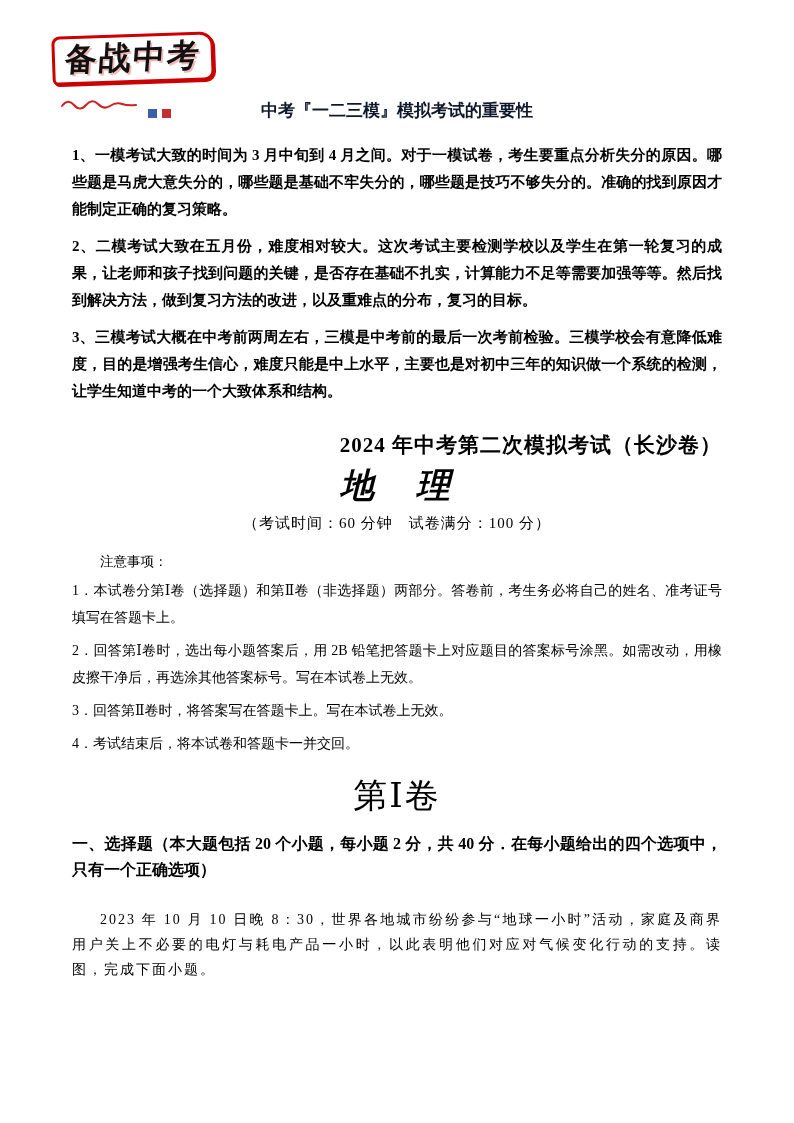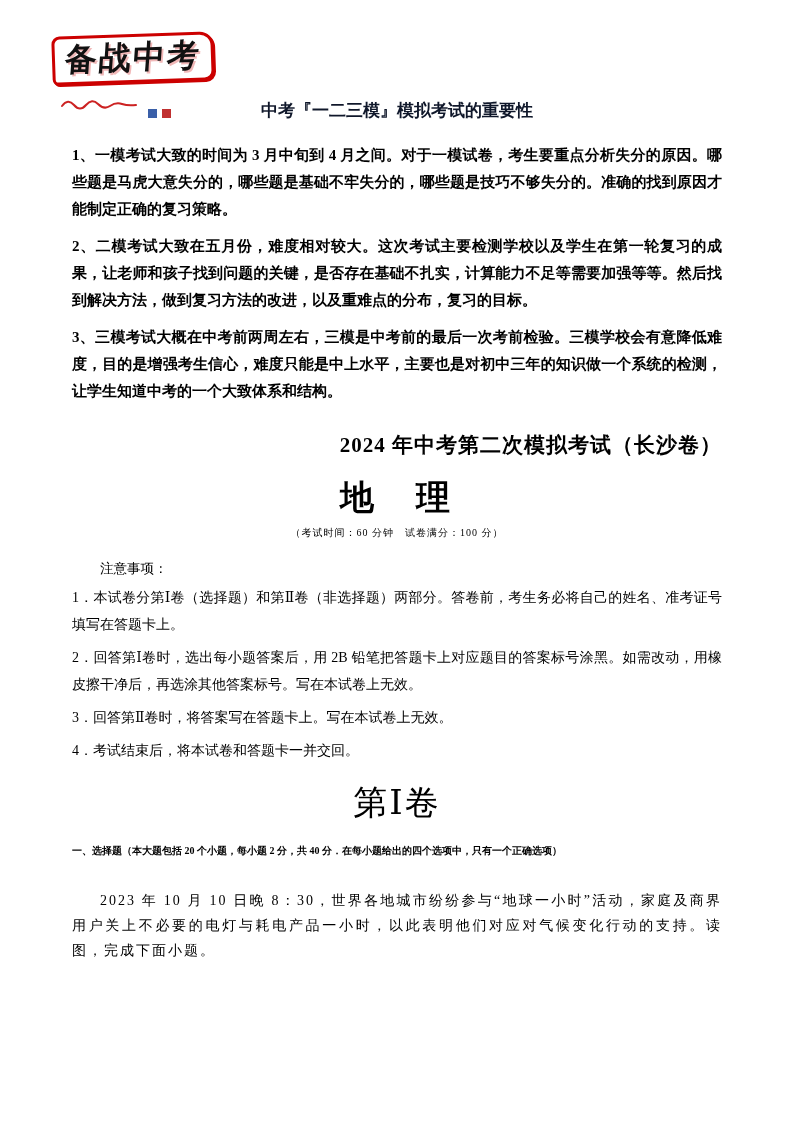--- a/index.html
+++ b/index.html
@@ -72,26 +72,27 @@
     text-align:right;
     font-size:21px;
     font-weight:600;
     margin-top:26px;
     letter-spacing:1px;
   }
   .exam-subject {
     text-align:center;
     font-size:34px;
     font-weight:600;
-    margin-top:16px;
+    margin-top:4px;
     letter-spacing:4px;
+    font-style:italic;
   }
   .exam-meta {
     text-align:center;
-    font-size:10px;
+    font-size:15px;
     margin-top:5px;
     letter-spacing:1px;
   }
 
   .notice-heading {
     font-size:13.5px;
     margin-top:20px;
     margin-left:28px;
   }
   .notice-item {
@@ -101,21 +102,21 @@
     margin-top:6px;
   }
 
   .section-title {
     text-align:center;
     font-size:34px;
     margin-top:16px;
     letter-spacing:2px;
   }
   .section-instruction {
-    font-size:10px;
+    font-size:16px;
     font-weight:bold;
     line-height:26px;
     text-align:justify;
     margin-top:12px;
   }
   .section-passage {
     font-size:14px;
     line-height:25px;
     letter-spacing:2px;
     text-indent:2em;

